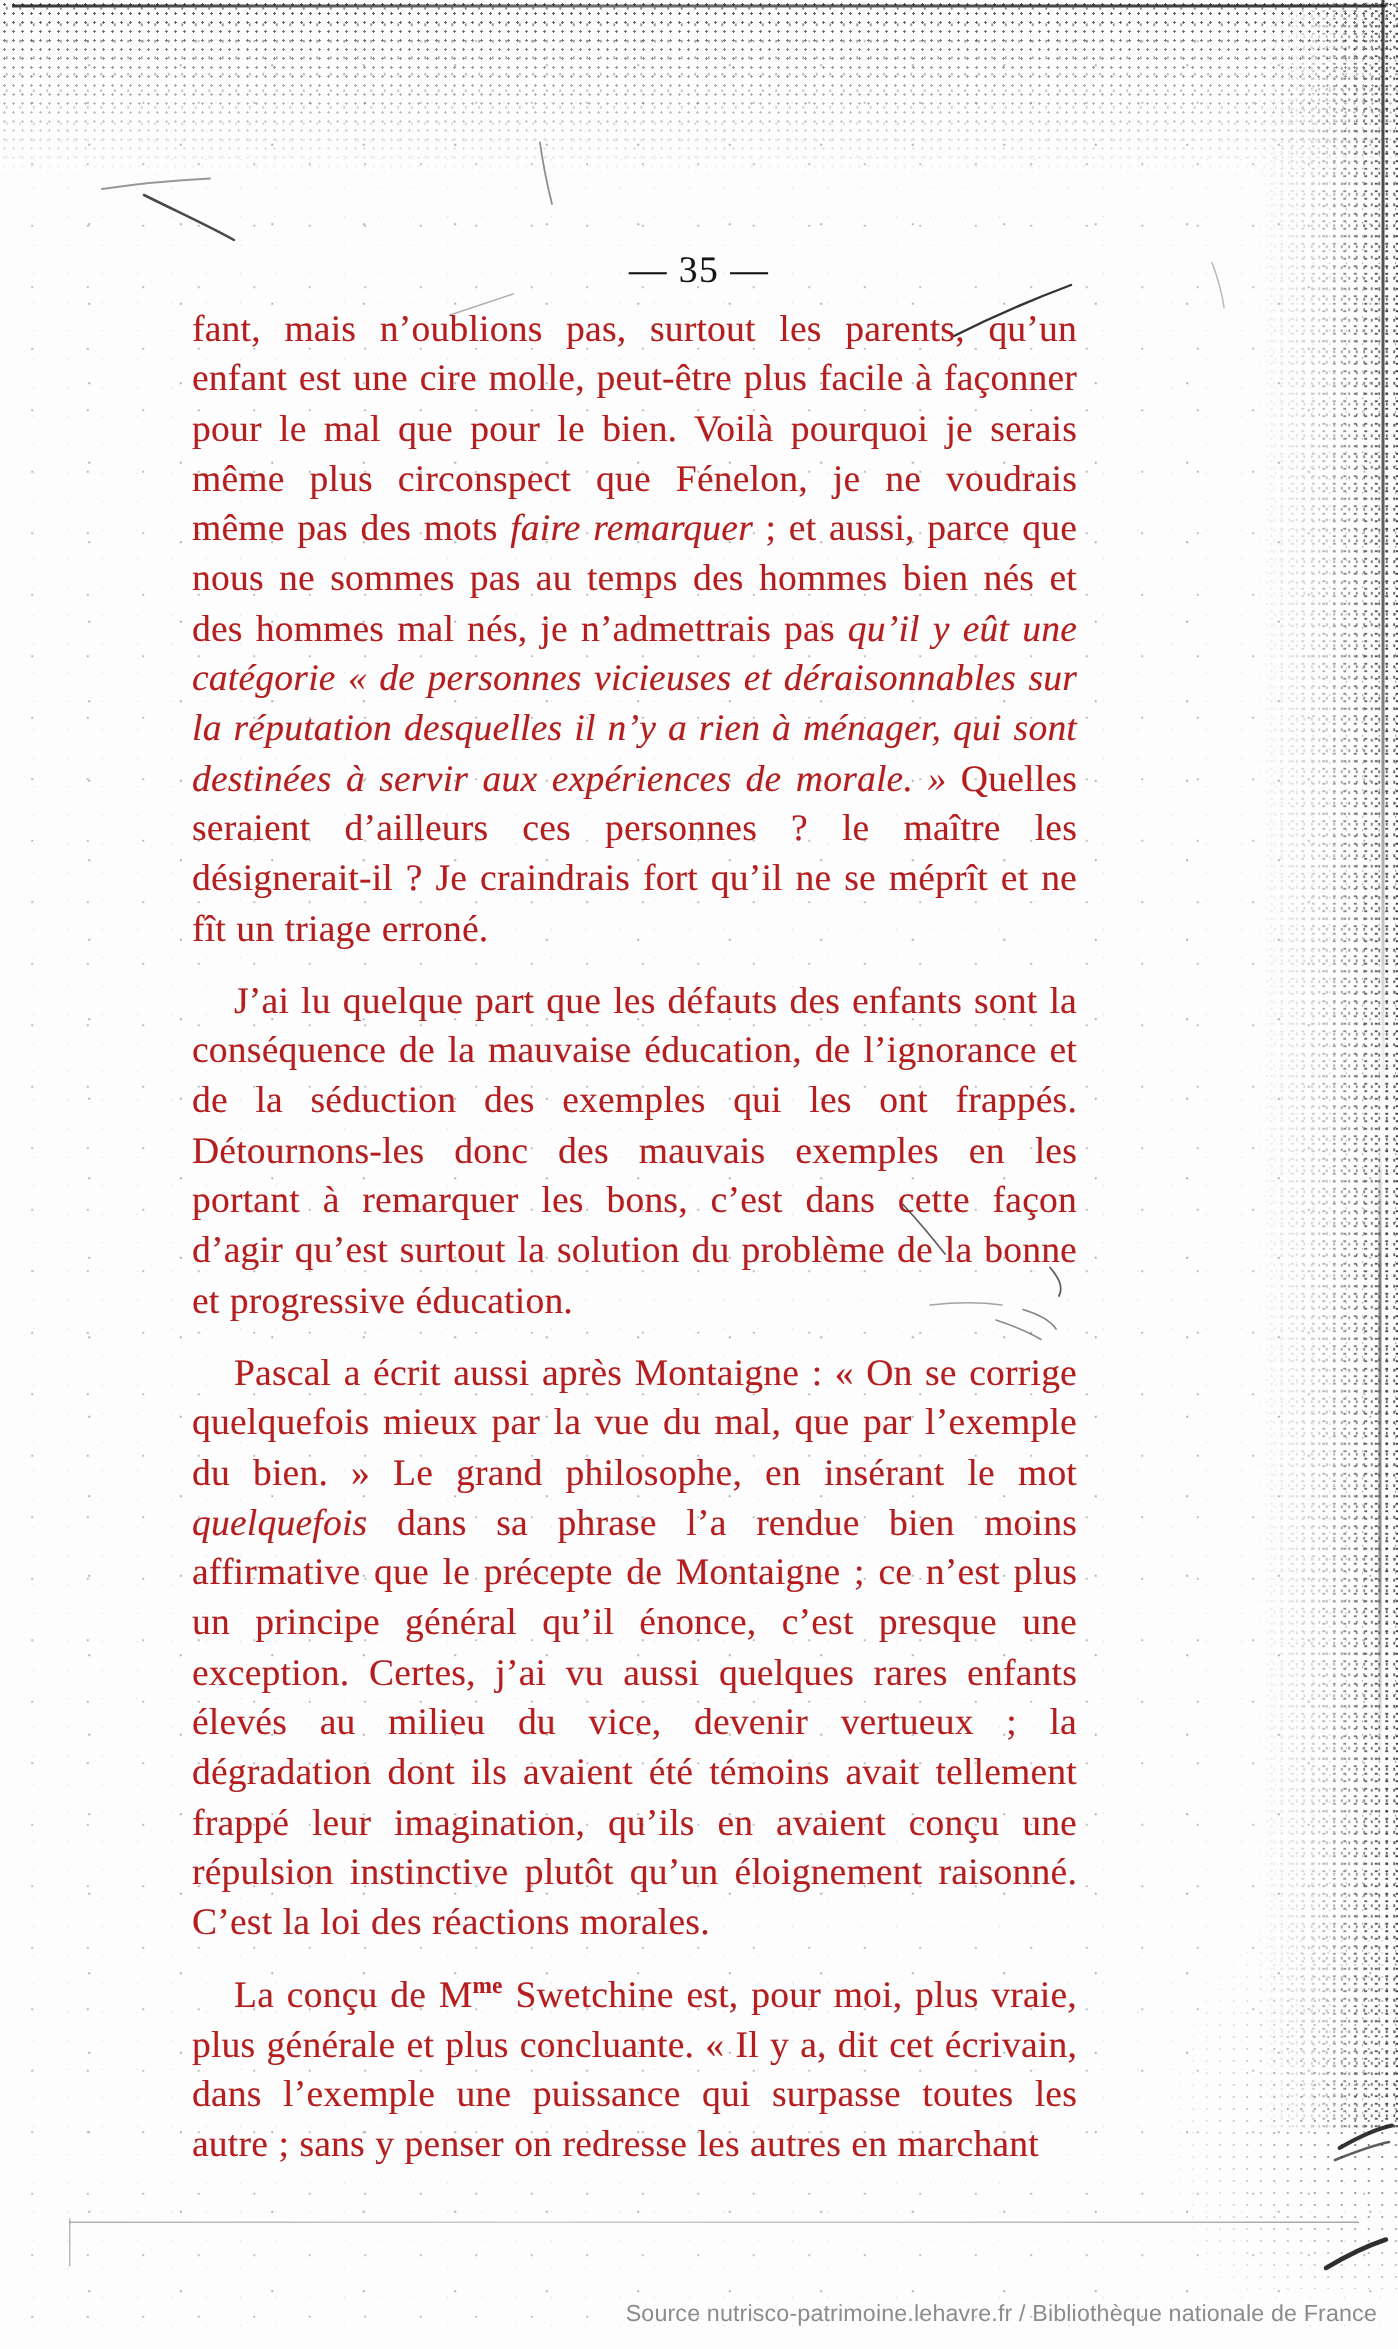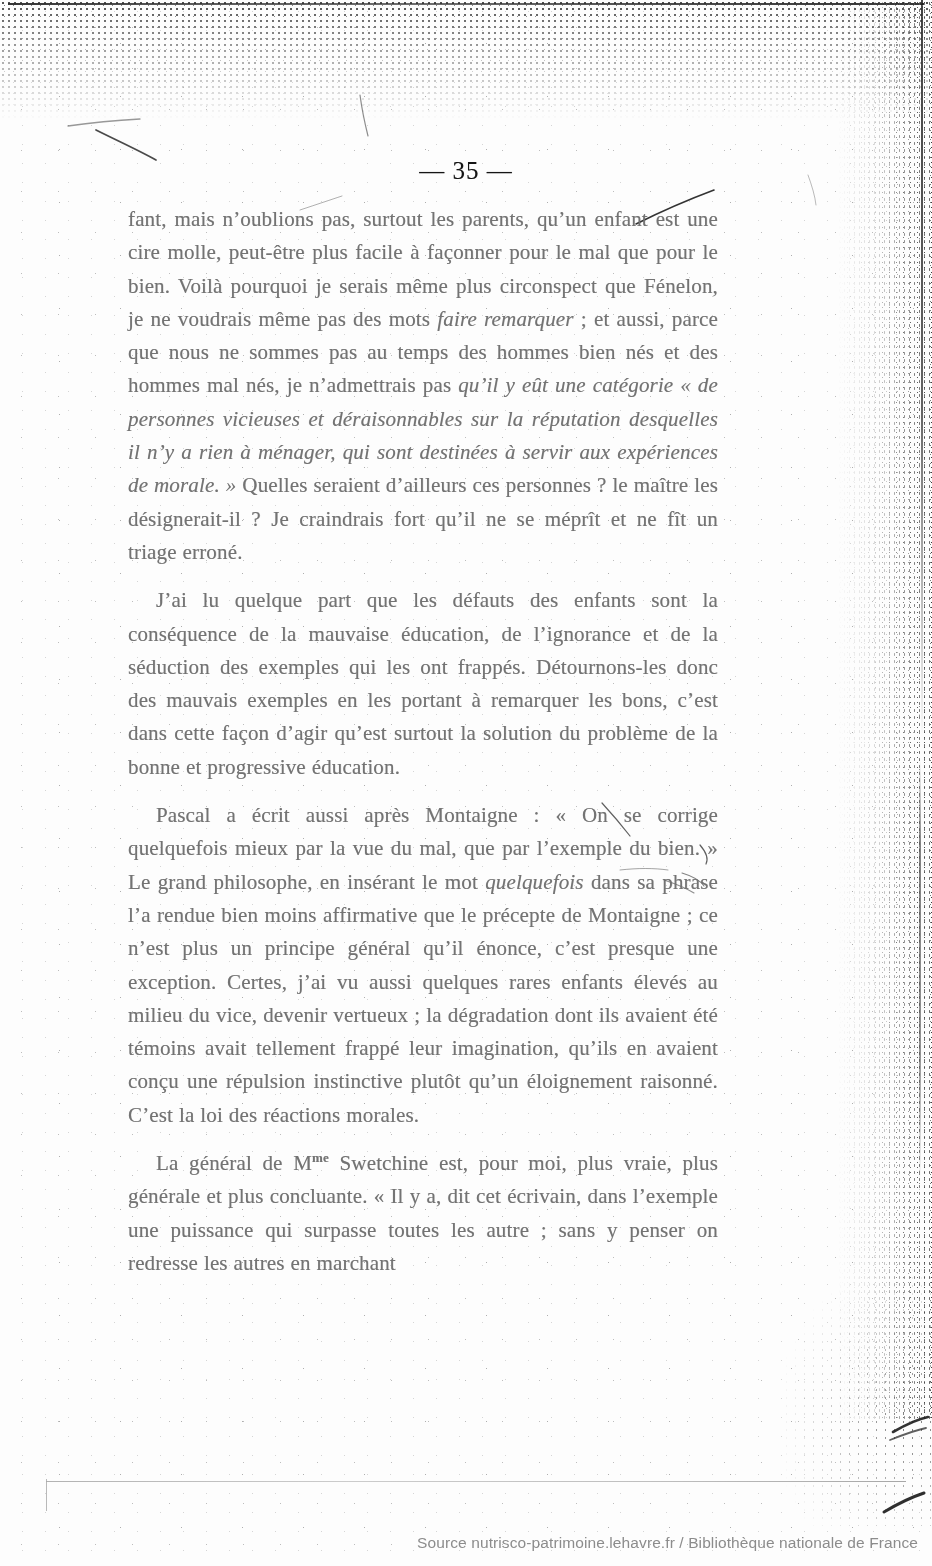--- a/index.html
+++ b/index.html
@@ -97,43 +97,43 @@
 
   
   .ink {
     position: absolute;
     pointer-events: none;
   }
 
   
   #page-number {
     position: absolute;
-    top: 157px;
+    top: 167px;
     left: 0;
     width: 932px;
     text-align: center;
     font-size: 25px;
     letter-spacing: 1px;
     color: #151515;
   }
 
   #text-column {
     position: absolute;
     top: 203px;
     left: 128px;
     width: 590px;
   }
 
   .paragraph {
     margin: 0 0 0 0;
-    font-size: 21px;
+    font-size: 25px;
     line-height: 33.3px;
     text-align: justify;
     text-align-last: left;
-    color: #737373;
+    color: #b91c1c;
     letter-spacing: .15px;
     word-spacing: .5px;
   }
   .paragraph + .paragraph {
     margin-top: 15px;
   }
   .paragraph .indent {
     display: inline-block;
     width: 28px;
   }
@@ -198,18 +198,18 @@
       <path d="M808 175 C 812 186, 815 196, 816 205" stroke-width="1.0" opacity=".3"></path>
     </g>
   </svg>
 
   <div id="page-number">— 35 —</div>
 
   <div id="text-column">
     <p class="paragraph"><span>fant, mais n’oublions pas, surtout les parents, qu’un enfant est une cire molle, peut-être plus facile à façonner pour le mal que pour le bien. Voilà pourquoi je serais même plus circonspect que Fénelon, je ne voudrais même pas des mots </span><i>faire remarquer</i><span> ; et aussi, parce que nous ne sommes pas au temps des hommes bien nés et des hommes mal nés, je n’admettrais pas </span><i>qu’il y eût une catégorie « de personnes vicieuses et déraisonnables sur la réputation desquelles il n’y a rien à ménager, qui sont destinées à servir aux expériences de morale. »</i><span> Quelles seraient d’ailleurs ces personnes ? le maître les désignerait-il ? Je craindrais fort qu’il ne se méprît et ne fît un triage erroné.</span></p>
     <p class="paragraph"><span class="indent"></span><span>J’ai lu quelque part que les défauts des enfants sont la conséquence de la mauvaise éducation, de l’ignorance et de la séduction des exemples qui les ont frappés. Détournons-les donc des mauvais exemples en les portant à remarquer les bons, c’est dans cette façon d’agir qu’est surtout la solution du problème de la bonne et progressive éducation.</span></p>
     <p class="paragraph"><span class="indent"></span><span>Pascal a écrit aussi après Montaigne : « On se corrige quelquefois mieux par la vue du mal, que par l’exemple du bien. » Le grand philosophe, en insérant le mot </span><i>quelquefois</i><span> dans sa phrase l’a rendue bien moins affirmative que le précepte de Montaigne ; ce n’est plus un principe général qu’il énonce, c’est presque une exception. Certes, j’ai vu aussi quelques rares enfants élevés au milieu du vice, devenir vertueux ; la dégradation dont ils avaient été témoins avait tellement frappé leur imagination, qu’ils en avaient conçu une répulsion instinctive plutôt qu’un éloignement raisonné. C’est la loi des réactions morales.</span></p>
-    <p class="paragraph"><span class="indent"></span><span>La général de M</span><sup>me</sup><span> Swetchine est, pour moi, plus vraie, plus générale et plus concluante. « Il y a, dit cet écrivain, dans l’exemple une puissance qui surpasse toutes les autre ; sans y penser on redresse les autres en marchant</span></p>
+    <p class="paragraph"><span class="indent"></span><span>La conçu de M</span><sup>me</sup><span> Swetchine est, pour moi, plus vraie, plus générale et plus concluante. « Il y a, dit cet écrivain, dans l’exemple une puissance qui surpasse toutes les autre ; sans y penser on redresse les autres en marchant</span></p>
   </div>
 
   <div id="source-footer">Source nutrisco-patrimoine.lehavre.fr / Bibliothèque nationale de France</div>
 
 </div>
 
 </body></html>

